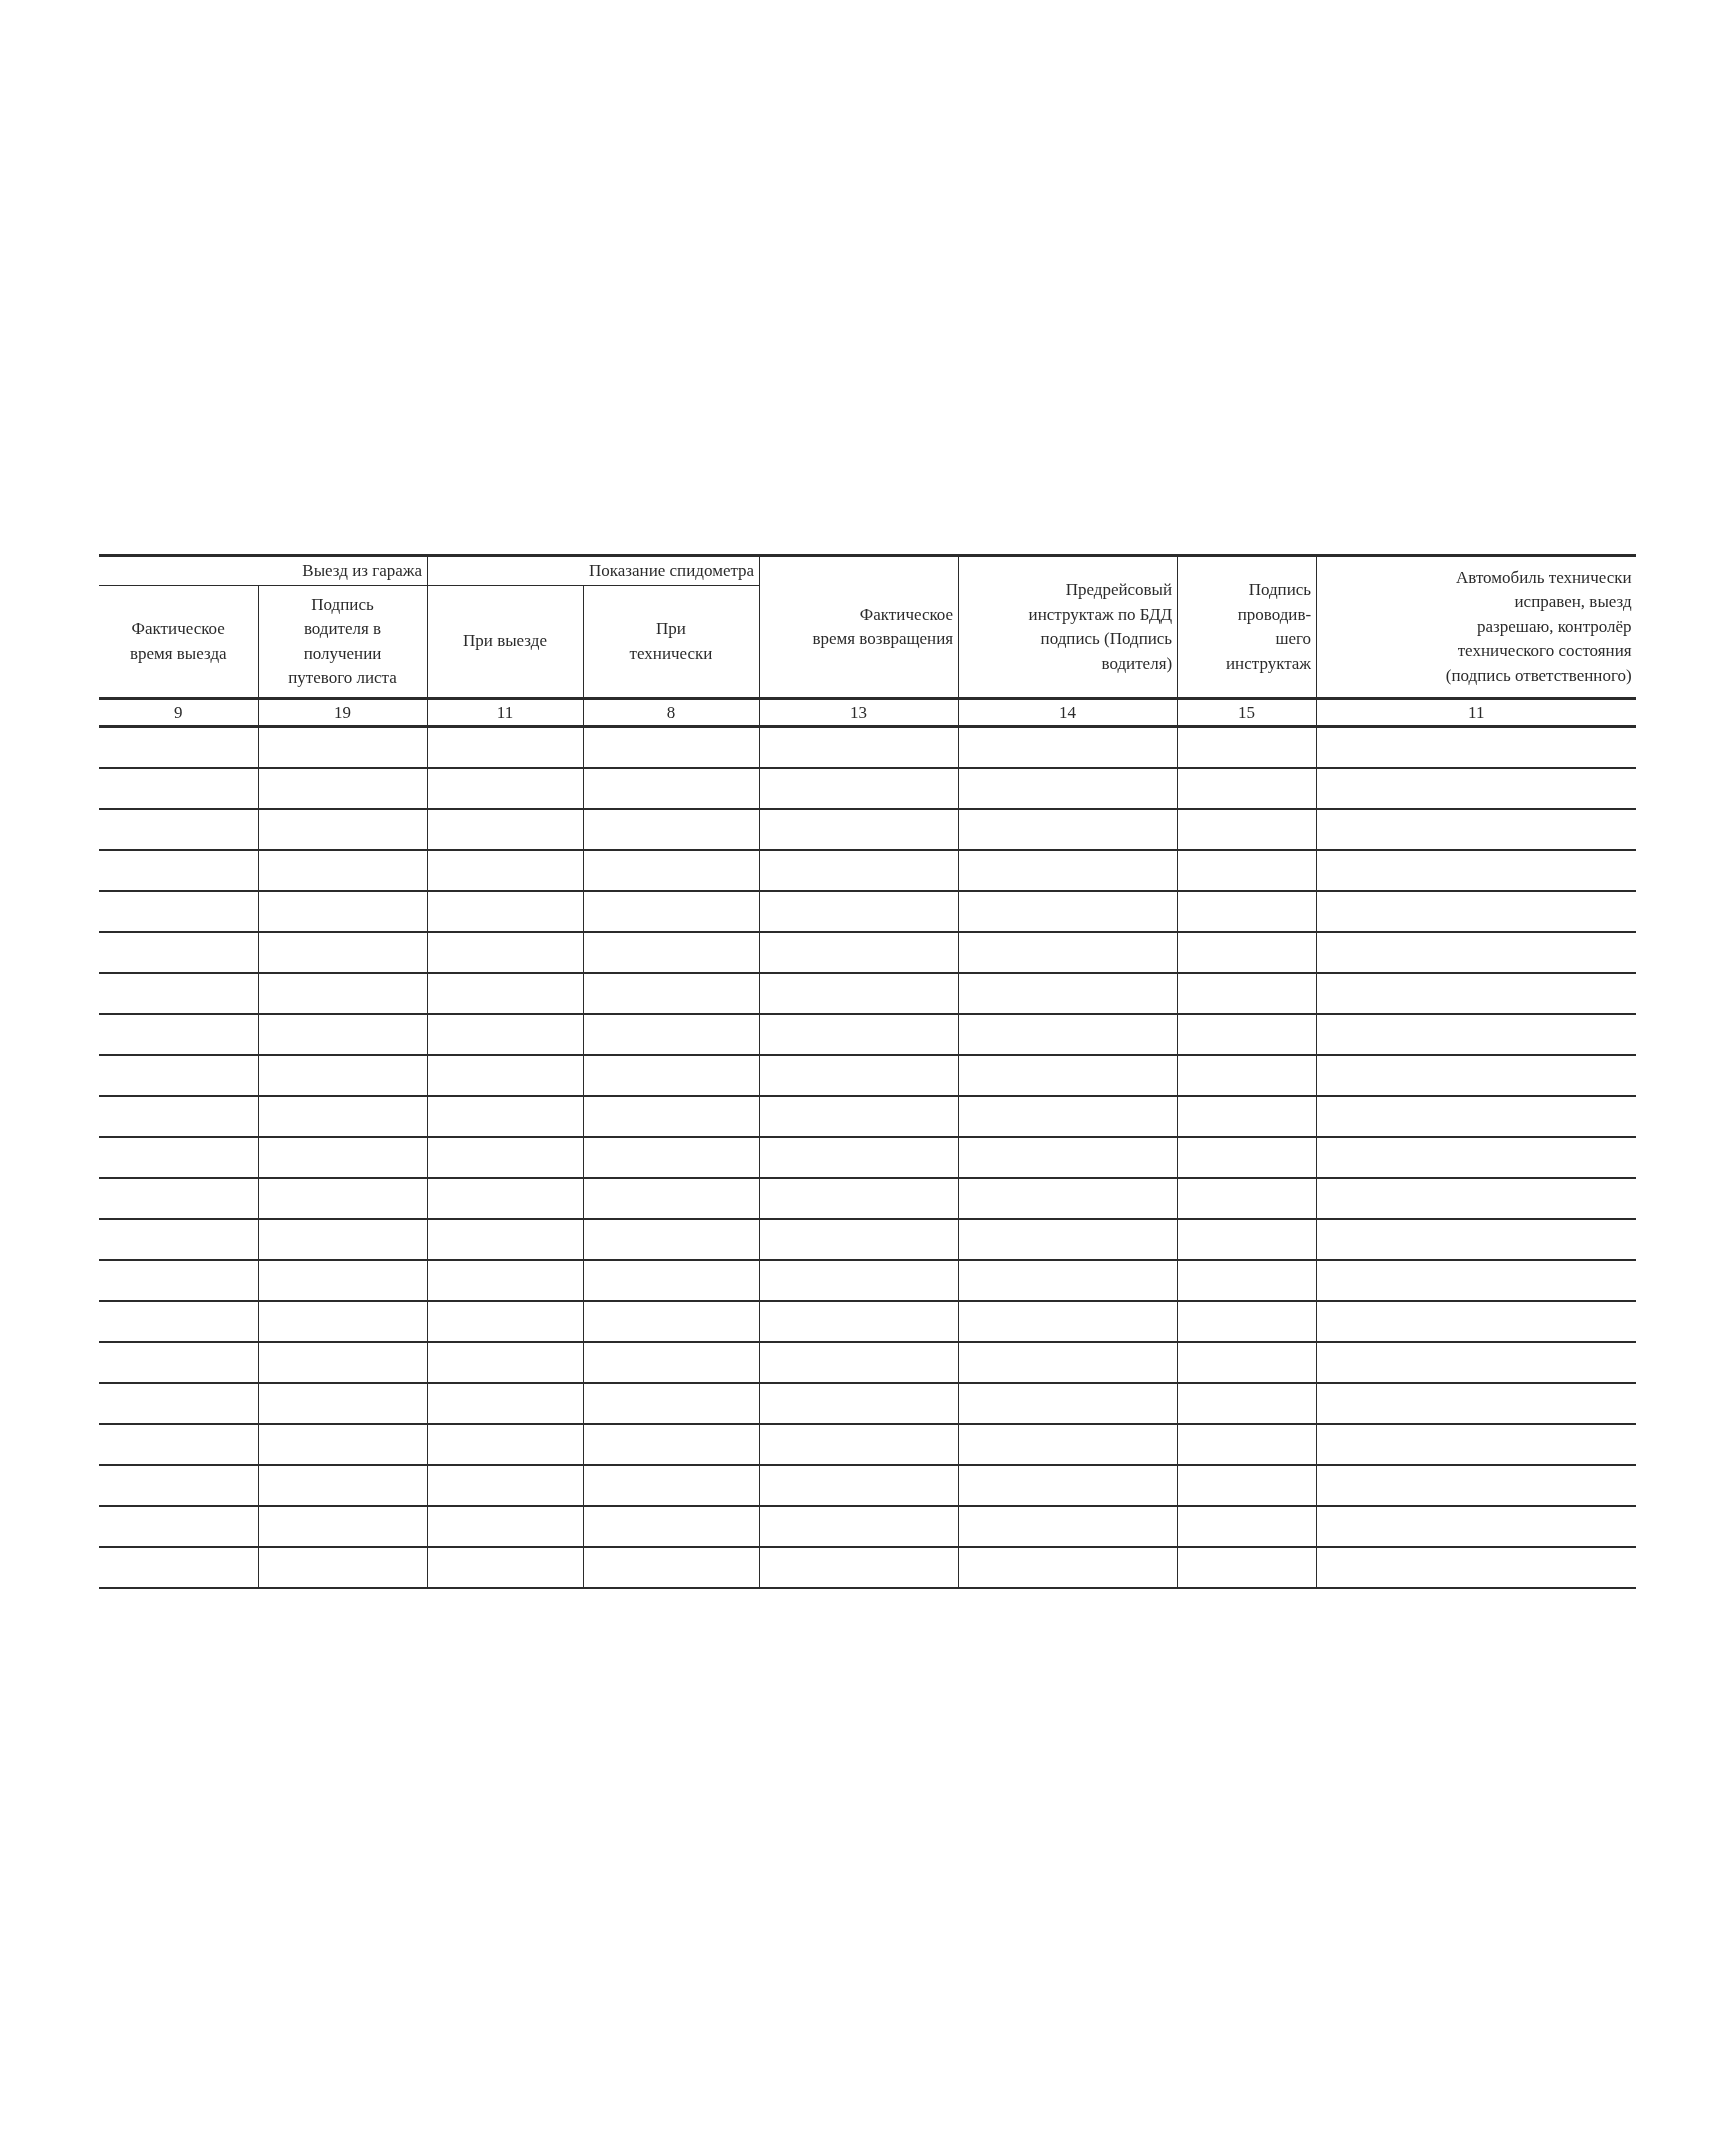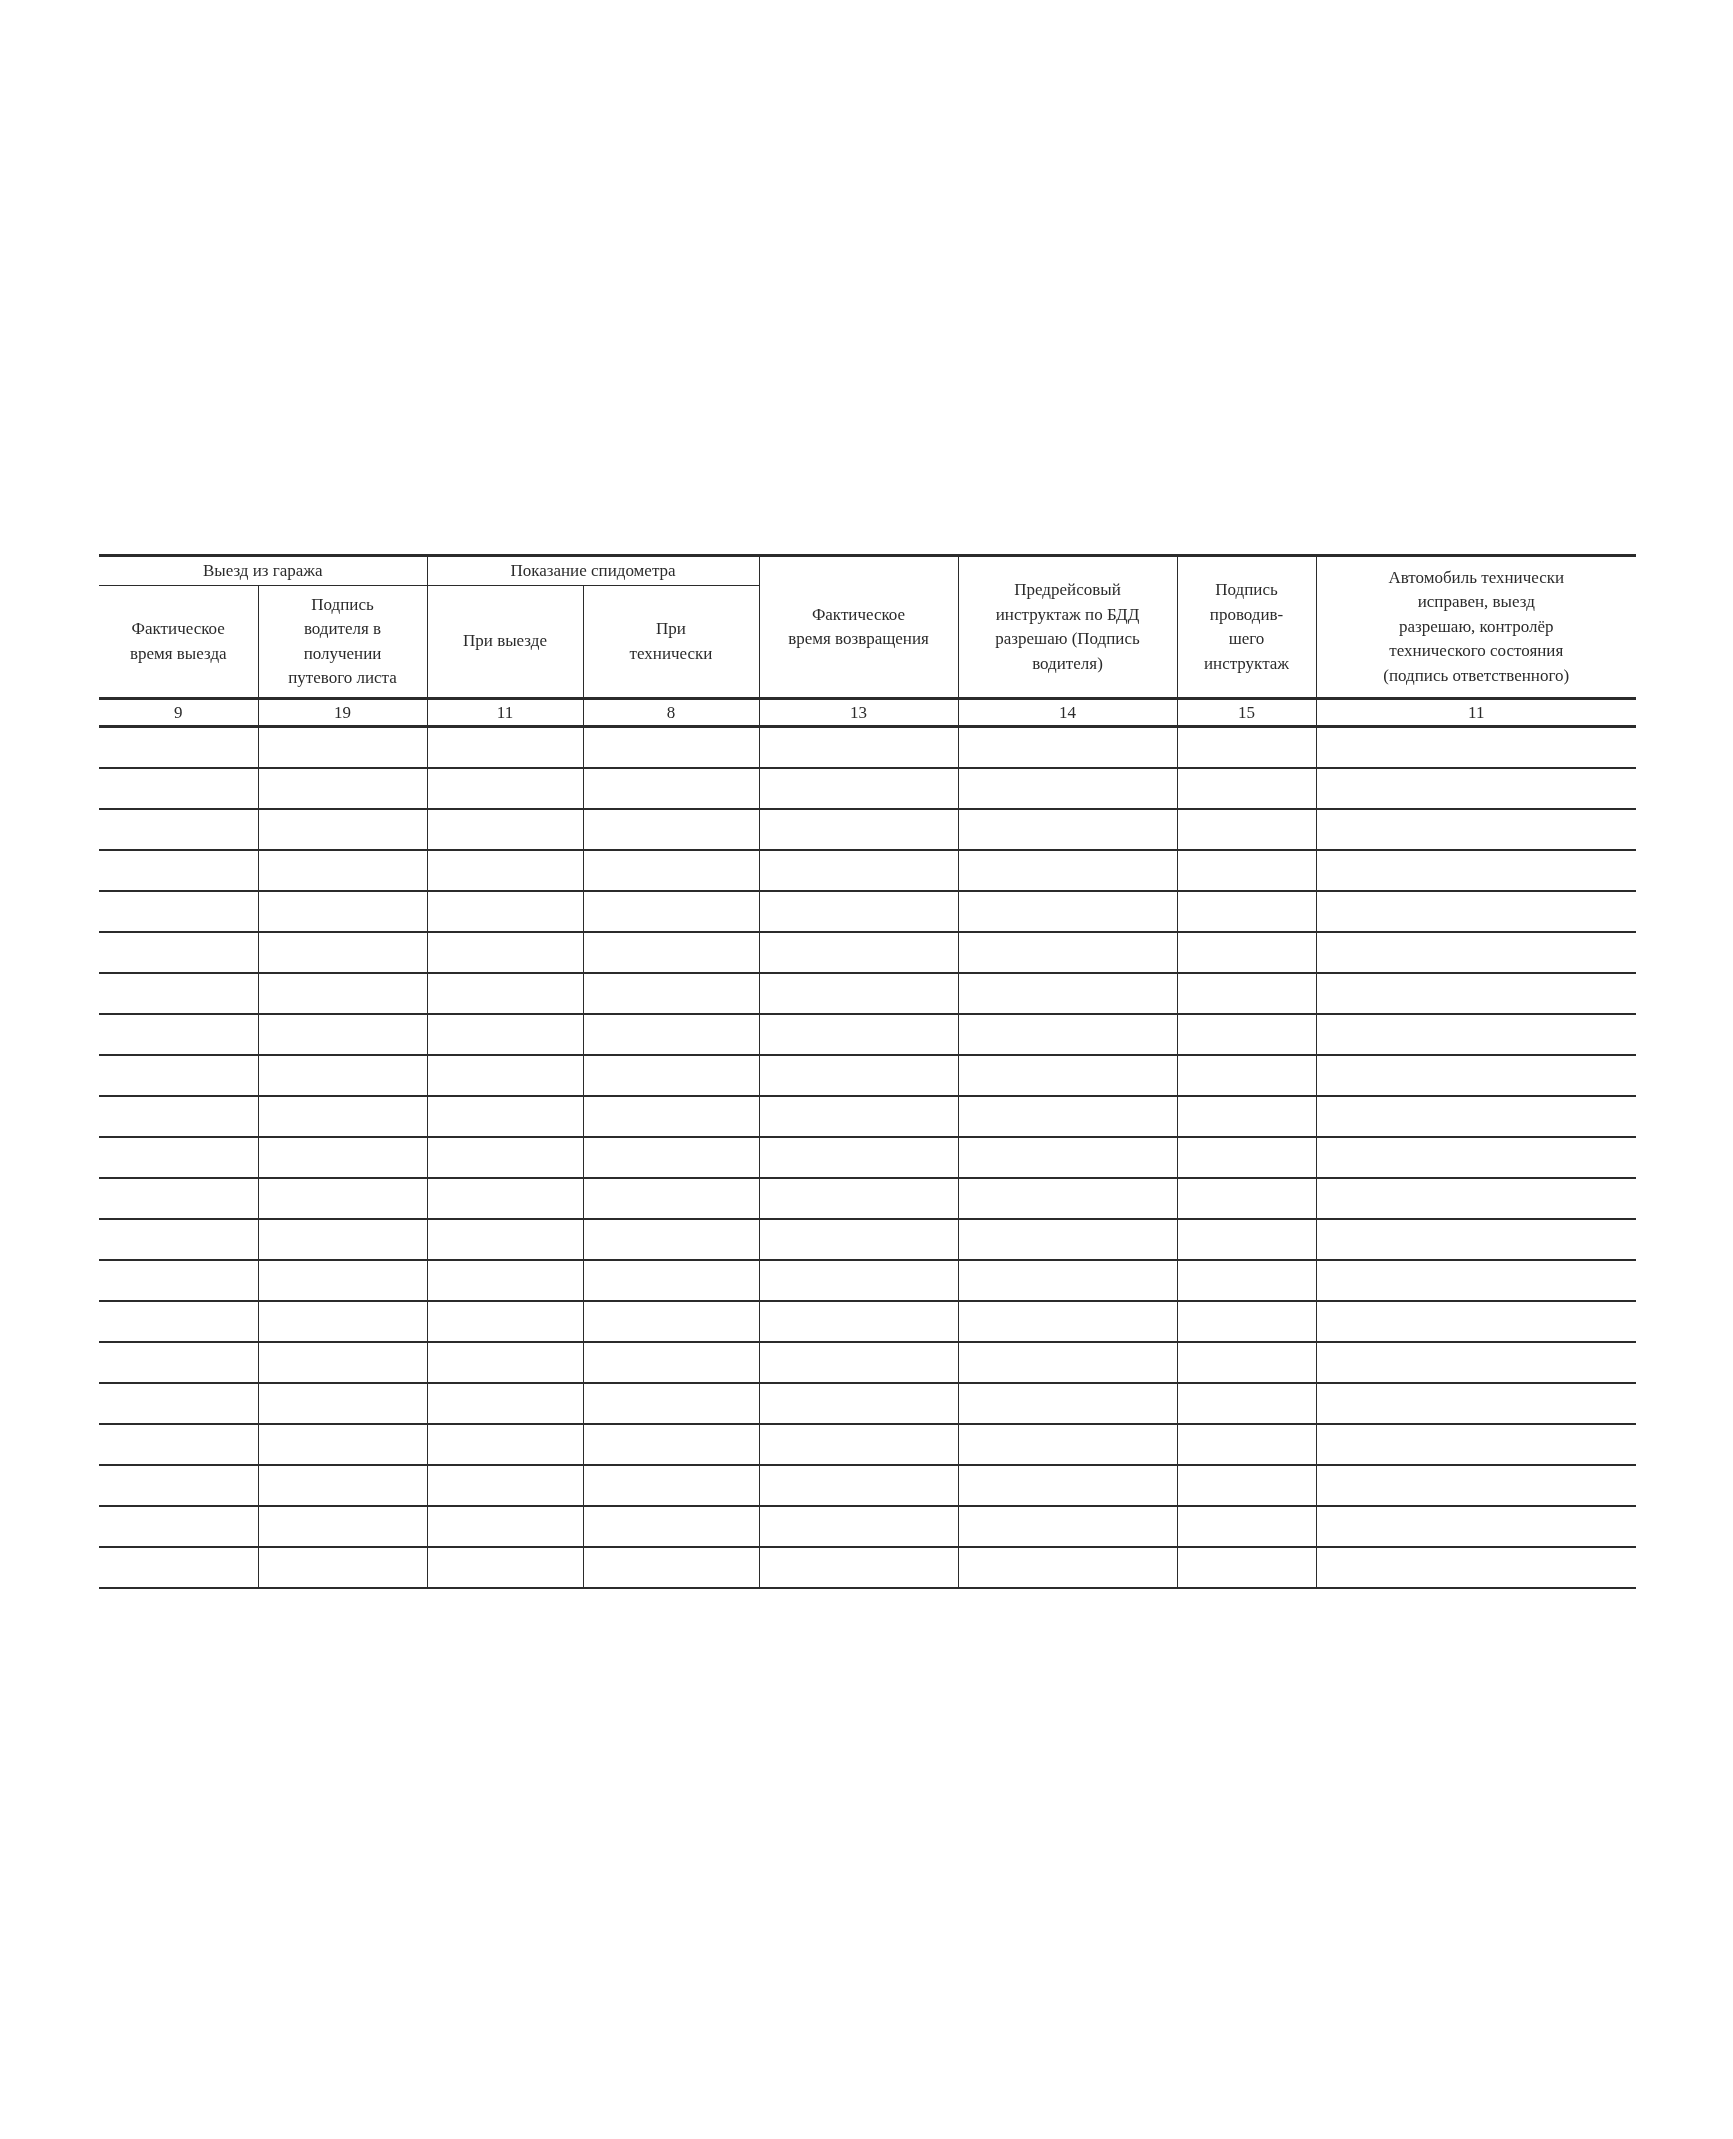--- a/index.html
+++ b/index.html
@@ -40,21 +40,21 @@
     text-align: center;
     vertical-align: middle;
     font-weight: normal;
     white-space: pre-line;
     overflow: hidden;
   }
   
   table.log-table tr > *:first-child { border-left: 0; }
   table.log-table tr > *:last-child  { border-right: 0; }
   
-  table.log-table tr.group-row > * { border-top: 3px solid var(--ink, #2b2b2b); }
+  table.log-table tr.group-row > * { border-top: 3px solid var(--ink, #2b2b2b); text-align: right; }
   
   table.log-table th.group-cell { border-bottom: 1.5px solid var(--ink, #2b2b2b); height: 28px; }
   table.log-table tr.sub-row > th { border-top: 1.5px solid var(--ink, #2b2b2b); height: 111px; }
   
   table.log-table tr.num-row > td {
     border-top: 3px solid var(--ink, #2b2b2b);
     border-bottom: 3px solid var(--ink, #2b2b2b);
     height: 25px;
     line-height: 25px;
   }
@@ -76,21 +76,21 @@
       <col style="width:320px">
     </colgroup>
     <thead>
       <tr class="group-row">
         <th colspan="2" class="group-cell">Выезд из гаража</th>
         <th colspan="2" class="group-cell">Показание спидометра</th>
         <th rowspan="2">Фактическое
 время возвращения</th>
         <th rowspan="2">Предрейсовый
 инструктаж по БДД
-разрешаю (Подпись
+подпись (Подпись
 водителя)</th>
         <th rowspan="2">Подпись
 проводив-
 шего
 инструктаж</th>
         <th rowspan="2">Автомобиль технически
 исправен, выезд
 разрешаю, контролёр
 технического состояния
 (подпись ответственного)</th>

